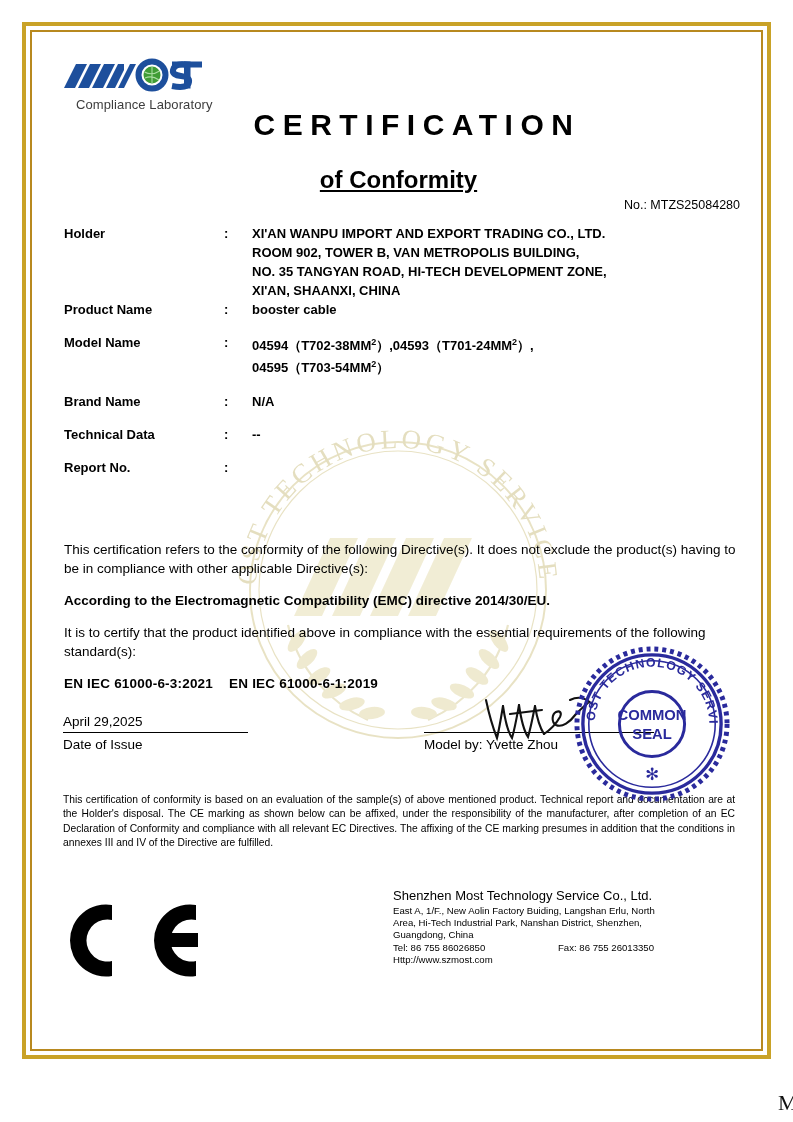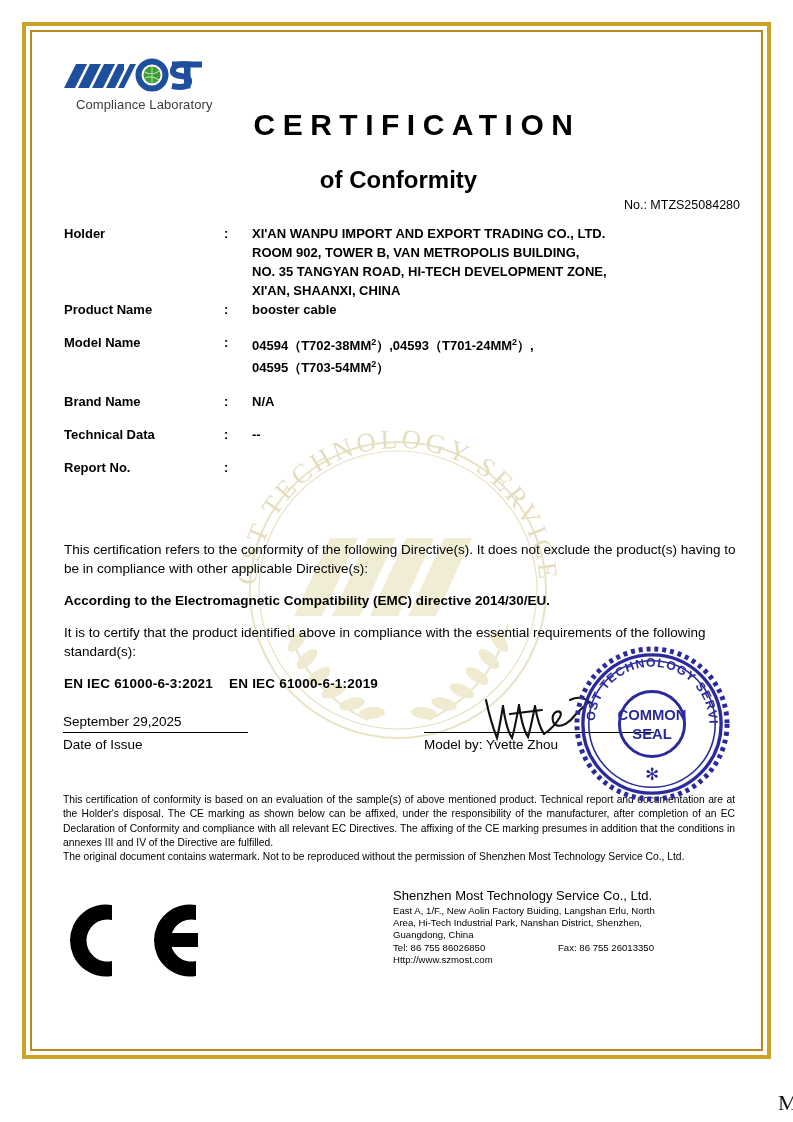--- a/index.html
+++ b/index.html
@@ -106,20 +106,21 @@
   }
   .title-sub {
     position: absolute;
     left: 0; top: 166px;
     width: 793px;
     text-align: center;
     font-size: 24px;
     font-weight: bold;
     padding-left: 4px;
     box-sizing: border-box;
+    text-decoration: underline;
   }
   .cert-no {
     position: absolute;
     right: 53px; top: 198px;
     font-size: 12.5px;
     white-space: nowrap;
   }
 
   
   .fields {
@@ -373,21 +374,21 @@
     <div class="body-text">
       <p>This certification refers to the conformity of the following Directive(s). It does not exclude the product(s) having to be in compliance with other applicable Directive(s):</p>
       <p class="bold">According to the Electromagnetic Compatibility (EMC) directive 2014/30/EU.</p>
       <p>It is to certify that the product identified above in compliance with the essential requirements of the following standard(s):</p>
       <div class="std-line">
         <span>EN IEC 61000-6-3:2021</span><span class="sp"></span><span>EN IEC 61000-6-1:2019</span>
       </div>
     </div>
 
     <div class="sig-left">
-      <div class="sig-val">September 29,2025</div>
+      <div class="sig-val">April 29,2025</div>
       <div class="sig-rule"></div>
       <div class="sig-cap">Date of Issue</div>
     </div>
 
     <div class="sig-right">
       <div class="sig-val">&nbsp;</div>
       <div class="sig-rule"></div>
       <div class="sig-cap">Model by: Yvette Zhou</div>
     </div>
 
@@ -417,21 +418,20 @@
       <text font-family="'Liberation Sans', sans-serif" font-size="12.5" font-weight="bold" fill="#2a2a9c" letter-spacing="1.1">
         <textPath href="#sealArc" startOffset="50%" text-anchor="middle">SHENZHEN MOST TECHNOLOGY SERVICE CO., LTD.</textPath>
       </text>
       <text x="80" y="76" text-anchor="middle" font-family="'Liberation Sans', sans-serif" font-size="15" font-weight="bold" fill="#2a2a9c">COMMON</text>
       <text x="80" y="95" text-anchor="middle" font-family="'Liberation Sans', sans-serif" font-size="15" font-weight="bold" fill="#2a2a9c">SEAL</text>
       <text x="80" y="137" text-anchor="middle" font-family="'DejaVu Sans', sans-serif" font-size="17" fill="#2a2a9c">✻</text>
     </svg>
 
     <div class="disclaimer">
       <p>This certification of conformity is based on an evaluation of the sample(s) of above mentioned product. Technical report and documentation are at the Holder's disposal. The CE marking as shown below can be affixed, under the responsibility of the manufacturer, after completion of an EC Declaration of Conformity and compliance with all relevant EC Directives. The affixing of the CE marking presumes in addition that the conditions in annexes III and IV of the Directive are fulfilled.</p>
-      <p class="second">The original document contains watermark. Not to be reproduced without the permission of Shenzhen Most Technology Service Co., Ltd.</p>
     </div>
 
     <svg class="ce-mark" viewBox="0 0 145 95">
       <path d="M56,47.5 a36,36 0 1,0 0,0.01 M56,47.5
                A 36,36 0 0,1 56,11.5
                A 36,36 0 0,0 56,83.5 Z" fill="none"></path>
       <path d="M52,12 A36,36 0 1,0 52,83 L52,68 A21,21 0 1,1 52,27 Z" fill="#000"></path>
       <path d="M136,12 A36,36 0 1,0 136,83 L136,68 A21,21 0 1,1 136,27 Z" fill="#000"></path>
       <rect x="108" y="40" width="30" height="14" fill="#000"></rect>
     </svg>

